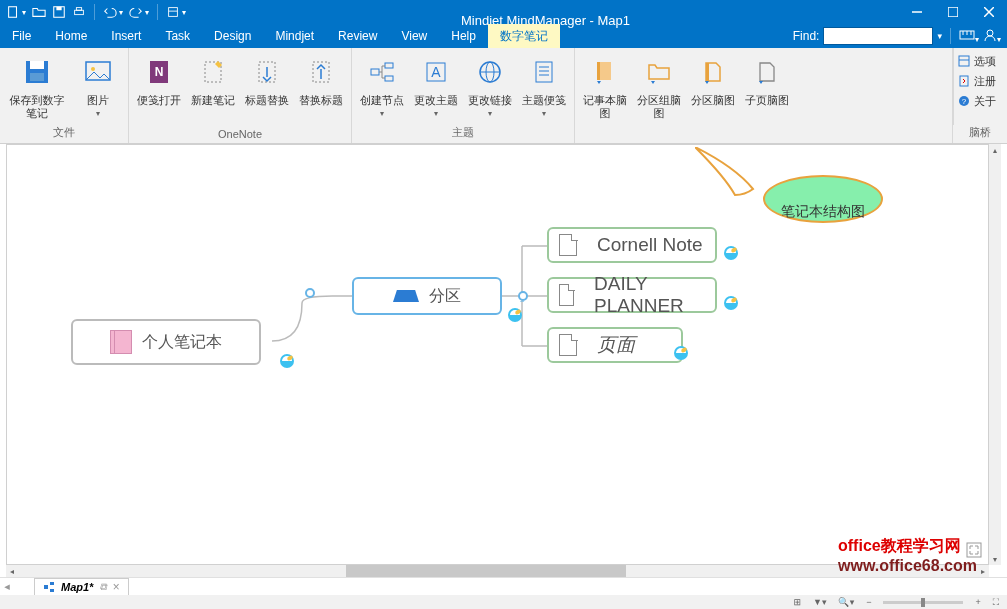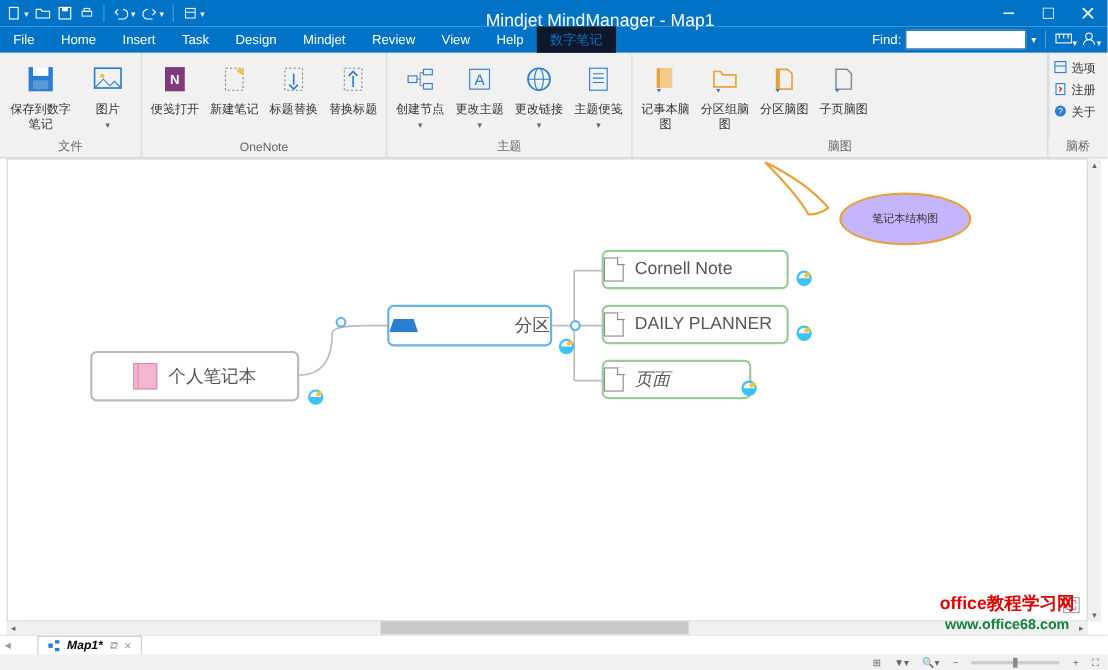--- a/index.html
+++ b/index.html
@@ -3,27 +3,27 @@
 <meta charset="utf-8">
 <style>
 * { margin: 0; padding: 0; box-sizing: border-box; font-family: "Microsoft YaHei", "Segoe UI", sans-serif; }
 body { width: 1007px; height: 609px; background: #fff; overflow: hidden; position: relative; }
 
 .titlebar { height: 24px; background: #0173c7; color: #fff; display: flex; align-items: center; font-size: 11px; }
 .qat { display: flex; align-items: center; gap: 6px; padding: 0 6px; }
 .qat svg { fill: #fff; }
 .qat .sep { width: 1px; height: 16px; background: rgba(255,255,255,0.3); margin: 0 2px; }
 .qat-item { display: flex; align-items: center; gap: 2px; cursor: pointer; }
-.title-text { flex: 1; text-align: center; font-size: 16px; margin-top: 16px; }
+.title-text { flex: 1; text-align: center; font-size: 13px; margin-top: 16px; }
 .win-controls { display: flex; }
 .win-btn { width: 36px; height: 24px; display: flex; align-items: center; justify-content: center; cursor: pointer; }
 
 .menubar { height: 24px; background: #0173c7; color: #fff; display: flex; align-items: center; font-size: 12px; }
 .menu-item { padding: 0 12px; height: 24px; display: flex; align-items: center; cursor: pointer; }
-.menu-item.active { background: #0f172a; color: #0173c7; }
+.menu-item.active { background: #fef9c3; color: #0173c7; }
 .find-section { margin-left: auto; display: flex; align-items: center; gap: 4px; padding-right: 6px; }
 .find-input { width: 110px; height: 18px; background: #fff; border: 1px solid #005a9e; font-size: 11px; padding: 0 4px; }
 .find-section svg { fill: #fff; }
 
 .ribbon { height: 96px; background: #f1f1f1; border-bottom: 1px solid #d0d0d0; display: flex; }
 .ribbon-group { border-right: 1px solid #d8d8d8; display: flex; flex-direction: column; }
 .ribbon-group-body { flex: 1; display: flex; align-items: flex-start; padding: 4px 6px 0 6px; gap: 6px; }
 .ribbon-group-label { text-align: center; font-size: 11px; color: #666; padding-bottom: 3px; }
 .ribbon-btn { display: flex; flex-direction: column; align-items: center; justify-content: flex-start; width: 48px; cursor: pointer; padding-top: 4px; }
 .ribbon-btn.wide { width: 62px; }
@@ -31,47 +31,47 @@
 .ribbon-btn .lbl { font-size: 11px; color: #333; text-align: center; line-height: 13px; margin-top: 6px; }
 .ribbon-btn .dd { font-size: 8px; color: #666; margin-top: 2px; }
 .ribbon-side { width: 54px; display: flex; flex-direction: column; padding: 4px; gap: 2px; border-left: 1px solid #d8d8d8; }
 .ribbon-side-item { display: flex; align-items: center; gap: 4px; font-size: 11px; color: #333; cursor: pointer; height: 18px; }
 .ribbon-side-label { text-align: center; font-size: 11px; color: #666; padding-bottom: 3px; }
 
 .canvas-area { position: absolute; top: 144px; left: 6px; right: 18px; bottom: 44px; background: #fff; border: 1px solid #d0d0d0; overflow: hidden; }
 .canvas-inner { position: relative; width: 100%; height: 100%; }
 
 .node { position: absolute; border-radius: 6px; display: flex; align-items: center; justify-content: center; font-size: 16px; color: #555; background: #fff; }
-.node-root { left: 75px; top: 174px; width: 190px; height: 46px; border: 2px solid #bbb; gap: 10px; }
-.node-sub { left: 345px; top: 132px; width: 150px; height: 38px; border: 2px solid #67b4e6; gap: 10px; justify-content: space-between; }
-.node-leaf { border: 2px solid #9cc99c; width: 170px; height: 36px; gap: 10px; justify-content: flex-start; font-size: 16px; }
+.node-root { left: 64px; top: 174px; width: 190px; height: 46px; border: 2px solid #bbb; gap: 10px; }
+.node-sub { left: 345px; top: 132px; width: 150px; height: 38px; border: 2px solid #67b4e6; gap: 10px; }
+.node-leaf { border: 2px solid #9cc99c; width: 170px; height: 36px; gap: 20px; justify-content: flex-start; padding-left: 10px; font-size: 19px; }
 .node-leaf1 { left: 540px; top: 82px; }
 .node-leaf2 { left: 540px; top: 132px; }
 .node-leaf3 { left: 540px; top: 182px; width: 136px; font-style: italic; }
 .dot { position: absolute; width: 10px; height: 10px; border-radius: 50%; background: #fff; border: 2px solid #67b4e6; }
 
 .ie-icon { position: absolute; width: 16px; height: 16px; }
 
 .callout { position: absolute; left: 756px; top: 30px; }
-.callout-bubble { width: 120px; height: 48px; border: 2px solid #e8a23d; border-radius: 50%; display: flex; align-items: center; justify-content: center; font-size: 10px; color: #333; background: #c4b5fd; position: relative; }
+.callout-bubble { width: 120px; height: 48px; border: 2px solid #e8a23d; border-radius: 50%; display: flex; align-items: flex-end; justify-content: center; font-size: 14px; color: #333; background: #86efac; position: relative; }
 .callout-tail { position: absolute; width: 80px; height: 60px; left: -68px; top: -28px; }
 
 .vscroll { position: absolute; right: 6px; top: 144px; bottom: 44px; width: 12px; background: #f0f0f0; }
 .hscroll { position: absolute; left: 6px; right: 18px; bottom: 32px; height: 12px; background: #f0f0f0; }
 .scroll-thumb { background: #c8c8c8; }
 
 .tabbar { position: absolute; left: 0; right: 0; bottom: 14px; height: 18px; background: #fff; display: flex; align-items: center; border-top: 1px solid #e0e0e0; font-size: 11px; }
 .doc-tab { display: flex; align-items: center; gap: 6px; padding: 0 8px; height: 18px; border: 1px solid #ccc; margin-left: 20px; background: #fff; border-bottom: none; cursor: pointer; font-style: italic; }
 .doc-tab .close { font-size: 12px; color: #999; cursor: pointer; }
 
 .statusbar { position: absolute; left: 0; right: 0; bottom: 0; height: 14px; background: #f1f1f1; display: flex; align-items: center; justify-content: flex-end; gap: 12px; padding: 0 8px; font-size: 9px; color: #666; }
 
 .watermark { position: absolute; right: 30px; bottom: 34px; font-size: 16px; font-weight: bold; }
 .watermark .red { color: #d00; }
-.watermark .url { color: #15803d; font-size: 13px; display: block; text-align: center; }
+.watermark .url { color: #7f1d1d; font-size: 16px; display: block; text-align: left; }
 
 .page-icon { width: 18px; height: 22px; border: 1.5px solid #888; background: #fff; position: relative; }
 .page-icon::before { content: ''; position: absolute; top: -1.5px; right: -1.5px; width: 6px; height: 6px; background: #fff; border-left: 1.5px solid #888; border-bottom: 1.5px solid #888; }
 
 .notebook-icon { width: 22px; height: 24px; background: #f4b5d0; border: 1px solid #d48db0; position: relative; }
 .notebook-icon::before { content: ''; position: absolute; left: 3px; top: 0; bottom: 0; width: 1px; background: #d48db0; }
 
 .section-icon { width: 26px; height: 12px; background: #2b7cd3; clip-path: polygon(15% 0, 85% 0, 100% 100%, 0 100%); }
 
 .scroll-btn { position: absolute; width: 12px; height: 12px; background: #f0f0f0; display:flex; align-items:center; justify-content:center; font-size:8px; color:#666; cursor:pointer; }
@@ -331,21 +331,20 @@
       <div class="ribbon-btn">
         <div class="icon-box">
             <svg width="26" height="26" viewBox="0 0 26 26">
               <path d="M6 4h10l4 4v14H6z" fill="none" stroke="#888" stroke-width="1.3"></path>
               <path d="M5 22h4l-2 3z" fill="#2b7cd3"></path>
             </svg>
           </div>
         <div class="lbl">子页脑图</div>
       </div>
     </div>
-    <div class="ribbon-group-label">脑图</div>
   </div>
 
   <div style="display:flex;flex-direction:column">
     <div class="ribbon-side" style="flex:1">
       <div class="ribbon-side-item">
           <svg width="12" height="12" viewBox="0 0 12 12">
             <rect x="1" y="1" width="10" height="10" fill="none" stroke="#2b7cd3"></rect>
             <line x1="1" y1="5" x2="11" y2="5" stroke="#2b7cd3"></line>
           </svg>
           <span>选项</span>

